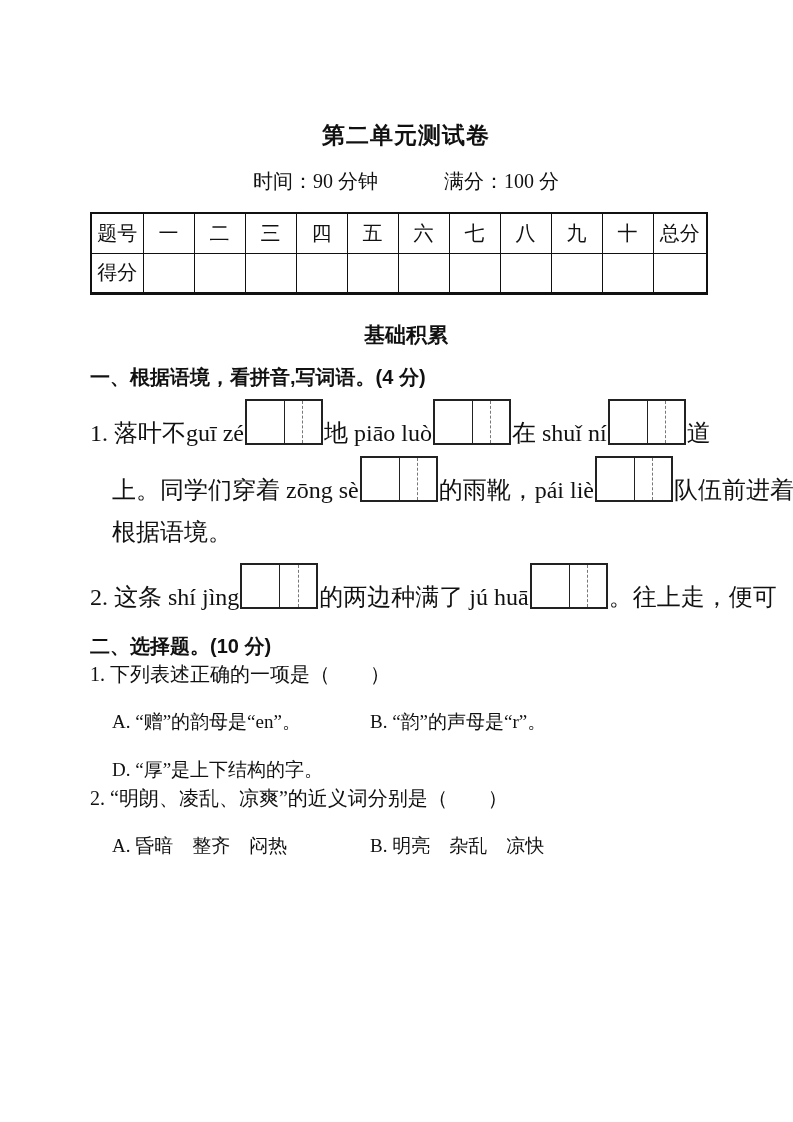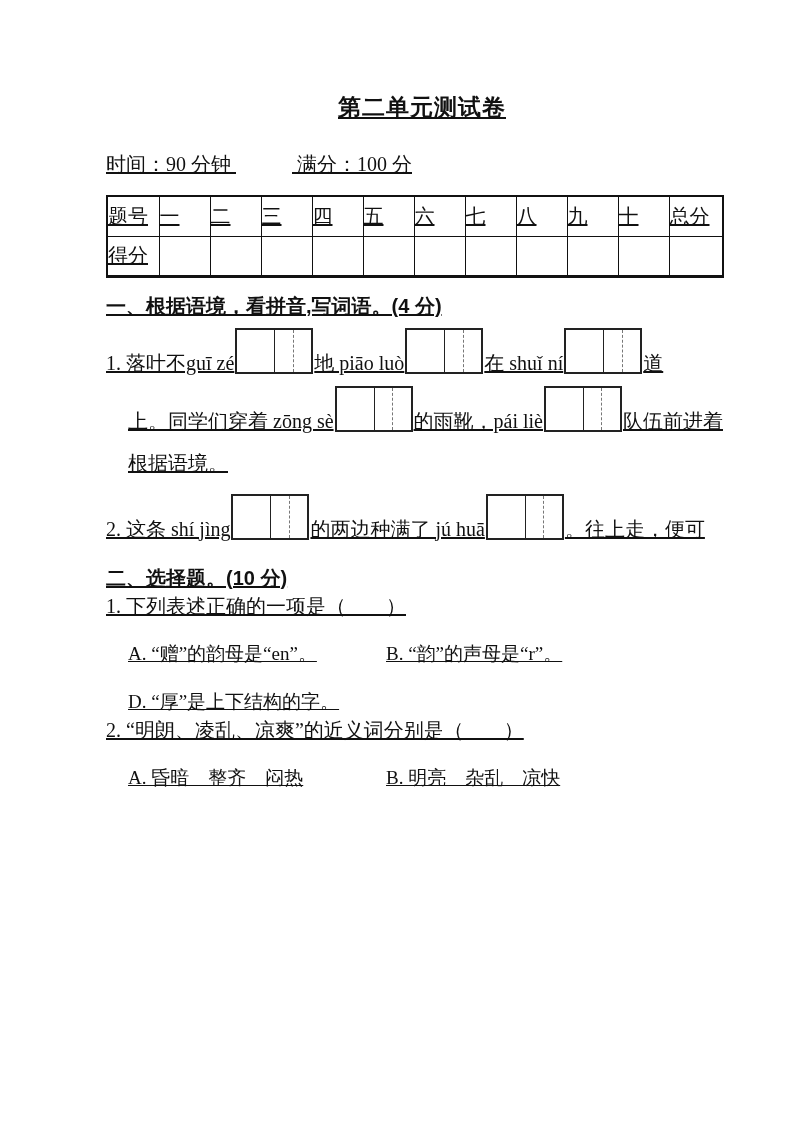--- a/index.html
+++ b/index.html
@@ -9,72 +9,72 @@
     width: 793px;
     height: 1122px;
     margin: 0 auto;
     background: #ffffff;
     color: #111111;
     font-family: "Liberation Serif", "DejaVu Serif", serif;
     overflow: hidden;
   }
   .content {
     position: absolute;
-    left: 106px;
+    left: 90px;
     top: 0;
     width: 632px;
-    padding-top: 90px;
-    text-decoration: underline;
+    padding-top: 118px;
   }
   .title {
     text-align: center;
     font-family: "Liberation Sans", "DejaVu Sans", sans-serif;
     font-weight: bold;
     font-size: 23px;
     line-height: 34px;
     letter-spacing: 1px;
   }
   .meta {
-    margin-top: 25px;
+    margin-top: 14px;
+    text-align: center;
     font-size: 20px;
     line-height: 30px;
   }
   .meta .gap { display: inline-block; width: 56px; }
   table.score-table {
     margin-top: 16px;
     border-collapse: collapse;
     width: 616px;
     table-layout: fixed;
     font-size: 20px;
   }
   table.score-table td {
     border: 1.6px solid #111111;
     height: 40px;
-    text-align: left;
+    text-align: center;
     vertical-align: middle;
     padding: 0;
   }
   table.score-table { border: 2px solid #111111; border-bottom-width: 3px; }
   .part-title {
     margin-top: 26px;
     text-align: center;
     font-family: "Liberation Sans", "DejaVu Sans", sans-serif;
     font-weight: bold;
     font-size: 21px;
     line-height: 28px;
   }
   .sec-heading {
     margin-top: 14px;
     font-family: "Liberation Sans", "DejaVu Sans", sans-serif;
     font-weight: bold;
     font-size: 20px;
     line-height: 28px;
   }
   .qline {
-    font-size: 20px;
+    font-size: 24px;
     line-height: 30px;
     white-space: nowrap;
   }
   .boxline { margin-top: 8px; }
   .indent { padding-left: 22px; }
   .wbox {
     display: inline-block;
     width: 78px;
     height: 46px;
     border: 2px solid #222222;
@@ -165,20 +165,21 @@
           <td></td>
           <td></td>
           <td></td>
           <td></td>
           <td></td>
           <td></td>
         </tr>
       </tbody>
     </table>
 
+    <div class="part-title">基础积累</div>
 
     <div class="sec-heading">一、根据语境，看拼音,写词语。(4 分)</div>
 
     <div class="qline boxline">
       <span>1. 落叶不guī zé</span><span class="wbox"></span><span>地 piāo luò</span><span class="wbox"></span><span>在 shuǐ ní</span><span class="wbox"></span><span>道</span>
     </div>
     <div class="qline boxline indent">
       <span>上。同学们穿着 zōng sè</span><span class="wbox"></span><span>的雨靴，pái liè</span><span class="wbox"></span><span>队伍前进着</span>
     </div>
     <div class="qline indent mt-sm">

